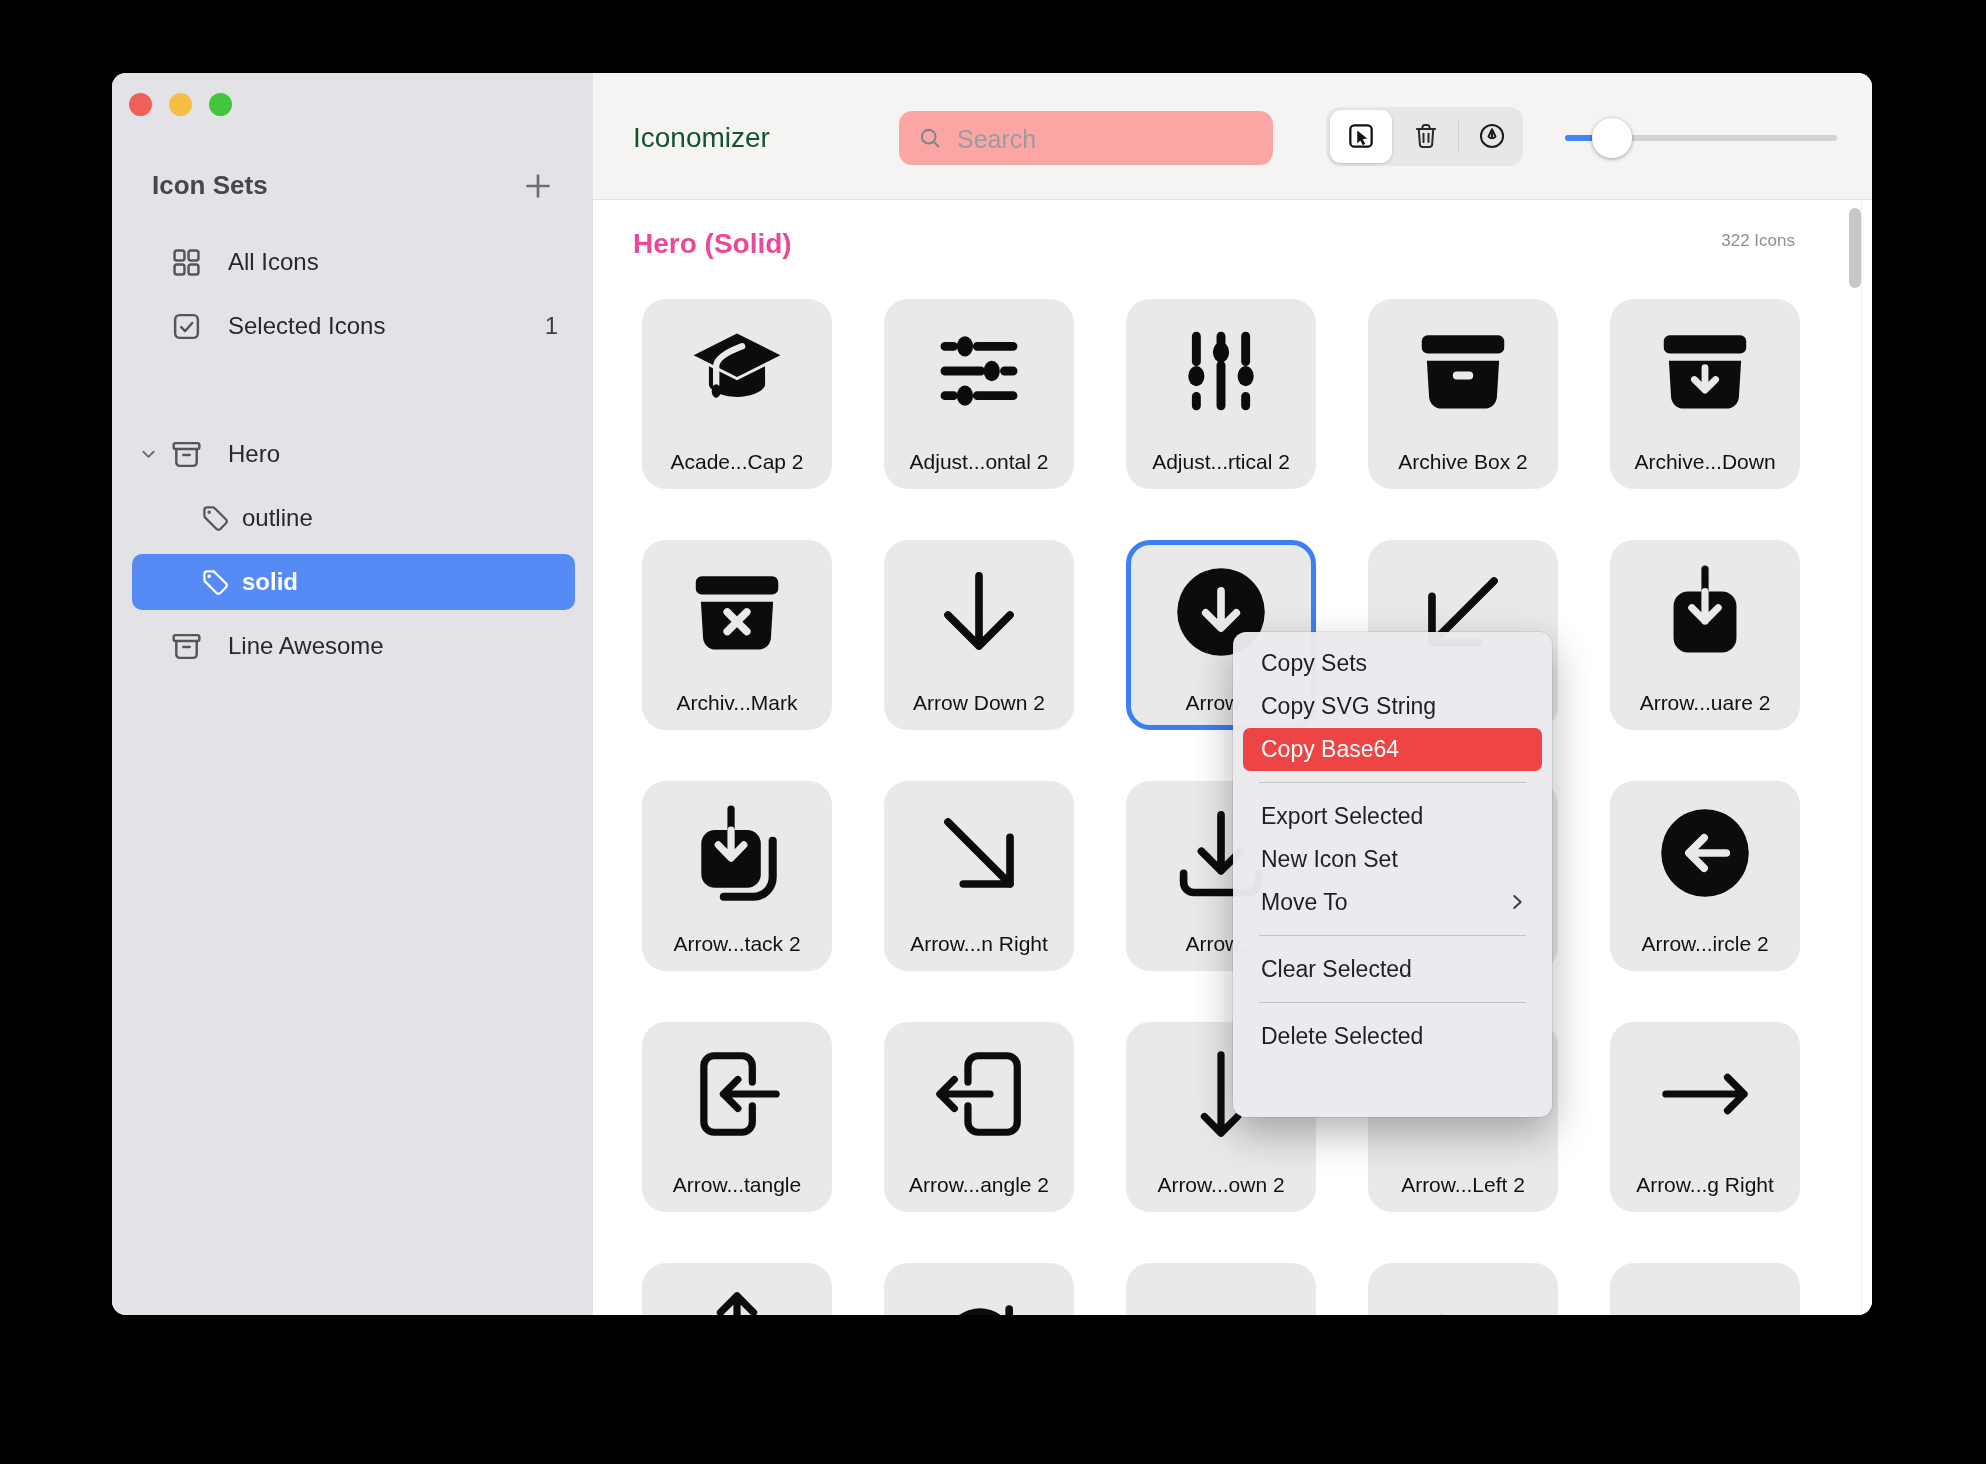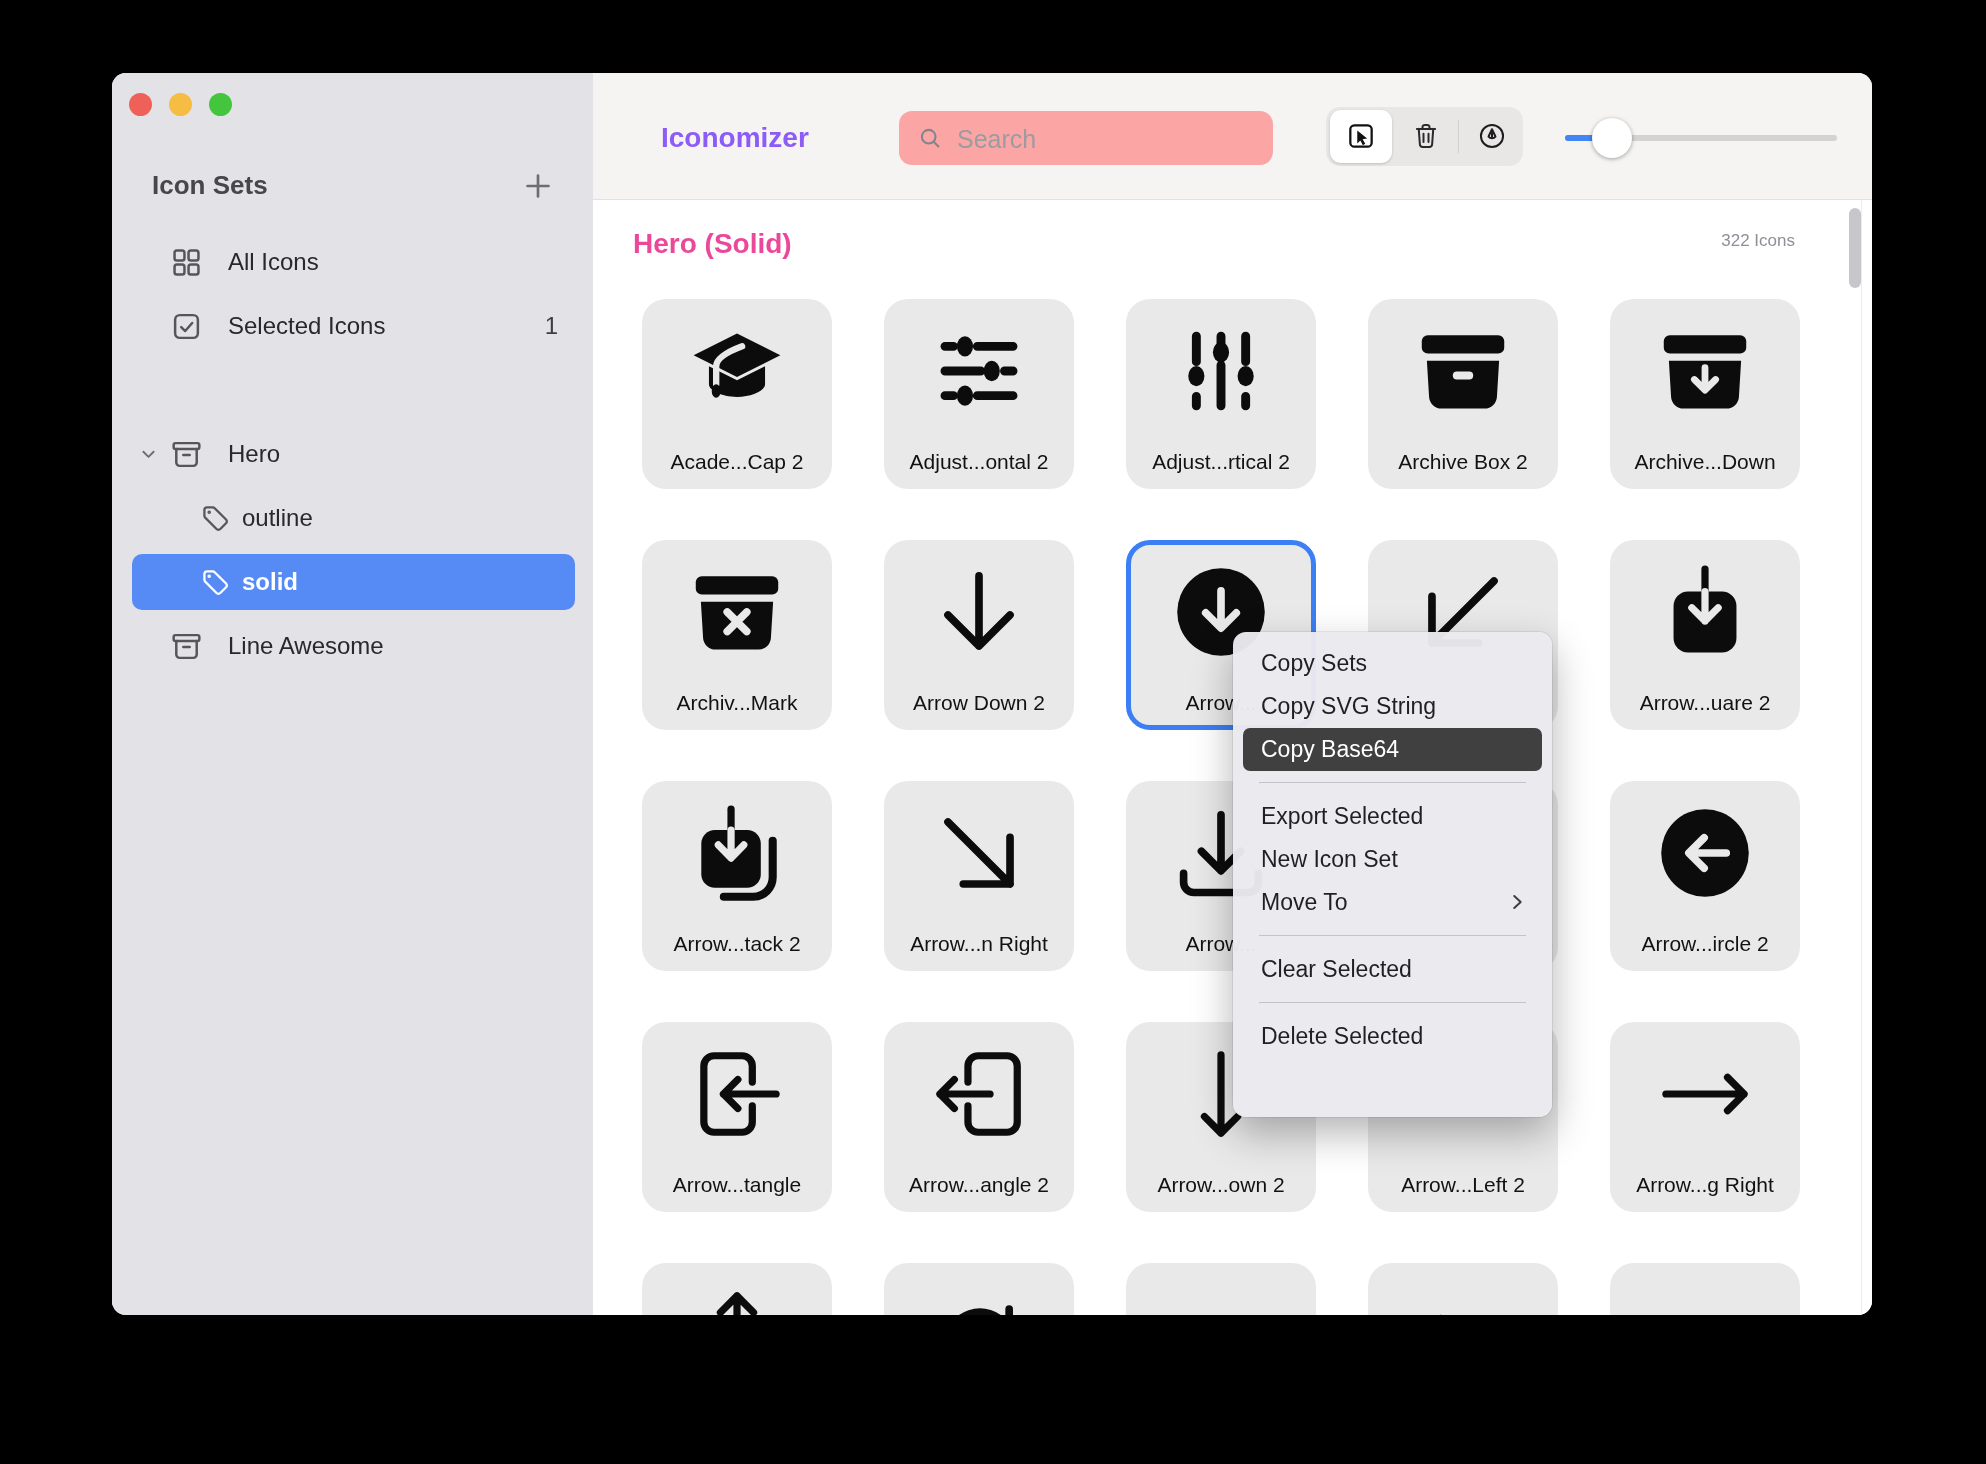--- a/index.html
+++ b/index.html
@@ -23,21 +23,21 @@
   .sb-count{position:absolute;right:35px;top:14px;font-size:24px;color:#3e3e45;}
   .sb-sub .sb-ic{left:88px;top:13px;width:32px;height:32px;}
   .sb-sub .sb-lab{left:130px;}
   .sb-sel-pill{position:absolute;left:20px;top:0;width:443px;height:56px;border-radius:10px;background:#568bf5;}
   .sb-sel-pill ~ .sb-ic{color:#fff;}
   .sb-sel-pill ~ .sb-lab{color:#fff;font-weight:bold;}
   
   .main{position:absolute;left:481px;top:0;width:1279px;height:100%;}
   .titlebar{position:absolute;left:0;top:0;width:100%;height:126px;background:#f5f4f2;
             border-bottom:1px solid #e2e1df;}
-  .app-title{position:absolute;left:40px;top:49px;font-size:28px;font-weight:bold;color:#8b5cf6;margin-left:28px;}
+  .app-title{position:absolute;left:40px;top:49px;font-size:28px;font-weight:normal;color:#14532d;}
   .search{position:absolute;left:306px;top:38px;width:374px;height:54px;border-radius:13px;background:#fca5a5;}
   .search svg{position:absolute;left:18px;top:14px;width:26px;height:26px;color:#84848a;}
   .search input{position:absolute;left:56px;top:0;width:300px;height:54px;border:none;outline:none;
                 background:transparent;font-size:25px;color:#333;font-family:"Liberation Sans",sans-serif;}
   .search input::placeholder{color:#9b9ba1;}
   .toolgroup{position:absolute;left:733px;top:34px;width:197px;height:59px;border-radius:14px;background:#e9e7e5;}
   .seg-sel{position:absolute;left:4px;top:3px;width:62px;height:53px;border-radius:11px;background:#fff;
            box-shadow:0 1px 3px rgba(0,0,0,.18);}
   .seg-sel svg{position:absolute;left:15px;top:10px;width:32px;height:32px;color:#111;}
   .tg-trash{position:absolute;left:85px;top:14px;width:30px;height:30px;color:#2a2a2e;}
@@ -59,21 +59,21 @@
   .tile.sel{border:5px solid #3c7ef3;}
   .tile svg.tic{position:absolute;left:50%;top:21px;transform:translateX(-50%);width:102px;height:102px;color:#0c0c0c;}
   .tile.sel svg.tic{top:16px;}
   .tlabel{position:absolute;left:0;bottom:15px;width:100%;text-align:center;font-size:21px;color:#121214;white-space:nowrap;}
   .tile.sel .tlabel{bottom:10px;}
   
   .cmenu{position:absolute;left:1121px;top:559px;width:319px;height:485px;border-radius:13px;
          background:rgba(234,233,238,.97);box-shadow:0 16px 40px rgba(0,0,0,.3),0 0 0 1px rgba(0,0,0,.07);
          padding-top:10px;box-sizing:border-box;}
   .mi{position:relative;height:43px;line-height:43px;padding-left:28px;font-size:23px;color:#1f1f24;}
-  .mi.hl{margin:0 10px;padding-left:18px;border-radius:7px;background:#404040;color:#fff;}
+  .mi.hl{margin:0 10px;padding-left:18px;border-radius:7px;background:#ef4444;color:#fff;}
   .msep{height:1px;margin:11px 26px 12px 26px;background:rgba(60,60,67,.22);}
   .mi .subarrow{position:absolute;right:24px;top:8px;width:22px;height:26px;color:#3c3c42;}
   svg{display:block;}
 </style>
 </head>
 <body>
 <div class="stage">
 
 <div class="window">
 

